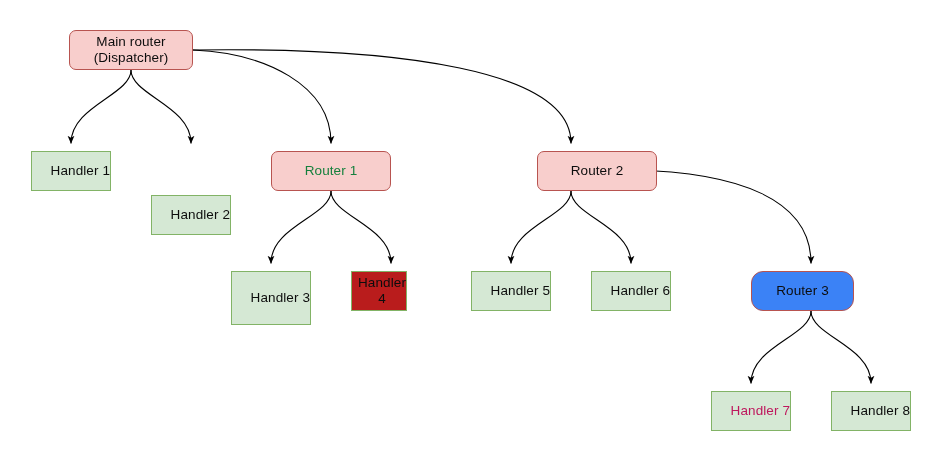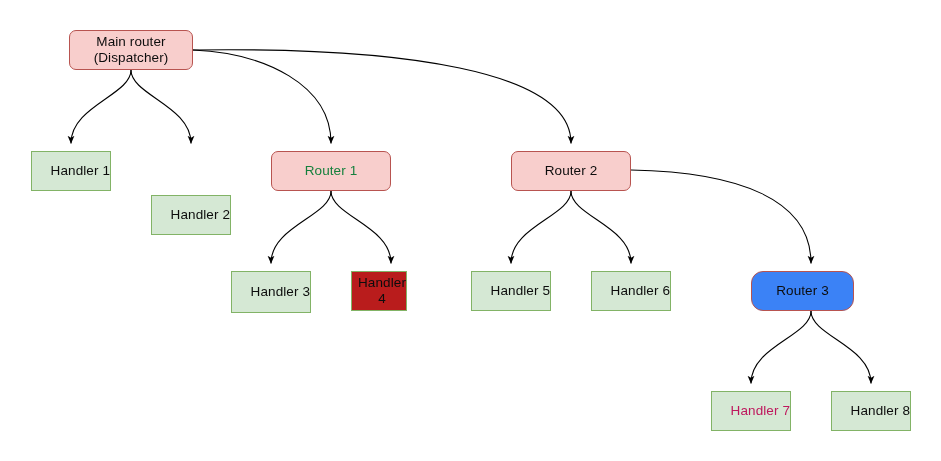--- a/index.html
+++ b/index.html
@@ -78,22 +78,22 @@
         <path d="M 811 311 C 811 336 871 346 871 383" fill="none" stroke="#000000" stroke-width="1.1" stroke-linecap="round" marker-end="url(#arrowhead)"></path>
       </g>
   </svg>
 
   <div id="node-layer">
       <div class="node router" style="left: 69px; top: 30px; width: 124px; height: 40px; background: rgb(248, 206, 204); border-color: rgb(184, 84, 80); color: rgb(13, 13, 13);"><span class="node-label">Main router
 (Dispatcher)</span></div>
       <div class="node handler" style="left: 31px; top: 151px; width: 80px; height: 40px; background: rgb(213, 232, 212); border-color: rgb(130, 179, 102); color: rgb(13, 13, 13);"><span class="node-label">Handler 1</span></div>
       <div class="node handler" style="left: 151px; top: 151px; width: 80px; height: 40px; background: rgb(213, 232, 212); border-color: rgb(130, 179, 102); color: rgb(13, 13, 13); margin-top: 44px;"><span class="node-label">Handler 2</span></div>
       <div class="node router" style="left: 271px; top: 151px; width: 120px; height: 40px; background: rgb(248, 206, 204); border-color: rgb(184, 84, 80); color: #15803d;"><span class="node-label">Router 1</span></div>
-      <div class="node router" style="left: 511px; top: 151px; width: 120px; height: 40px; background: rgb(248, 206, 204); border-color: rgb(184, 84, 80); color: rgb(13, 13, 13);"><span class="node-label">Router 2</span></div>
-      <div class="node handler" style="left: 231px; top: 271px; width: 80px; height: 42px; background: rgb(213, 232, 212); border-color: rgb(130, 179, 102); color: rgb(13, 13, 13);"><span class="node-label">Handler 3</span></div>
+      <div class="node router" style="left: 537px; top: 151px; width: 120px; height: 40px; background: rgb(248, 206, 204); border-color: rgb(184, 84, 80); color: rgb(13, 13, 13);"><span class="node-label">Router 2</span></div>
+      <div class="node handler" style="left: 231px; top: 271px; width: 80px; height: 54px; background: rgb(213, 232, 212); border-color: rgb(130, 179, 102); color: rgb(13, 13, 13);"><span class="node-label">Handler 3</span></div>
       <div class="node handler" style="left: 351px; top: 271px; width: 56px; height: 40px; background: #b91c1c; border-color: rgb(130, 179, 102); color: rgb(13, 13, 13); padding-left: 36px;"><span class="node-label">Handler 4</span></div>
       <div class="node handler" style="left: 471px; top: 271px; width: 80px; height: 40px; background: rgb(213, 232, 212); border-color: rgb(130, 179, 102); color: rgb(13, 13, 13);"><span class="node-label">Handler 5</span></div>
       <div class="node handler" style="left: 591px; top: 271px; width: 80px; height: 40px; background: rgb(213, 232, 212); border-color: rgb(130, 179, 102); color: rgb(13, 13, 13);"><span class="node-label">Handler 6</span></div>
       <div class="node router" style="left: 751px; top: 271px; width: 103px; height: 40px; background: #3b82f6; border-color: rgb(184, 84, 80); color: rgb(13, 13, 13); border-radius: 12px;"><span class="node-label">Router 3</span></div>
       <div class="node handler" style="left: 711px; top: 391px; width: 80px; height: 40px; background: rgb(213, 232, 212); border-color: rgb(130, 179, 102); color: #be185d;"><span class="node-label">Handler 7</span></div>
       <div class="node handler" style="left: 831px; top: 391px; width: 80px; height: 40px; background: rgb(213, 232, 212); border-color: rgb(130, 179, 102); color: rgb(13, 13, 13);"><span class="node-label">Handler 8</span></div>
     </div>
 
 </div>
 

